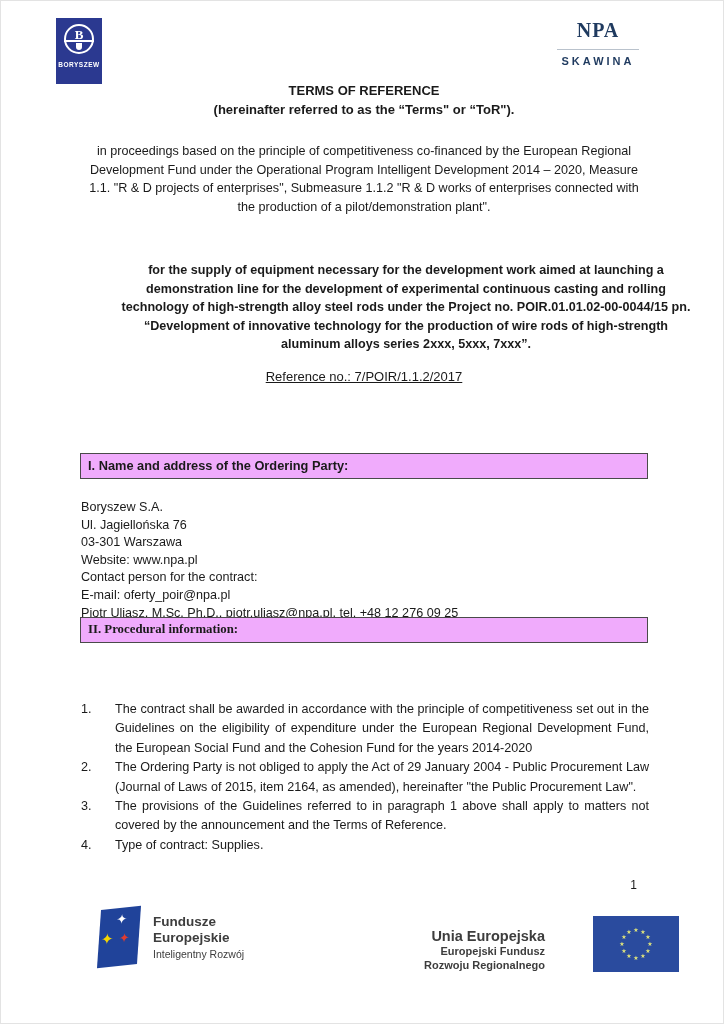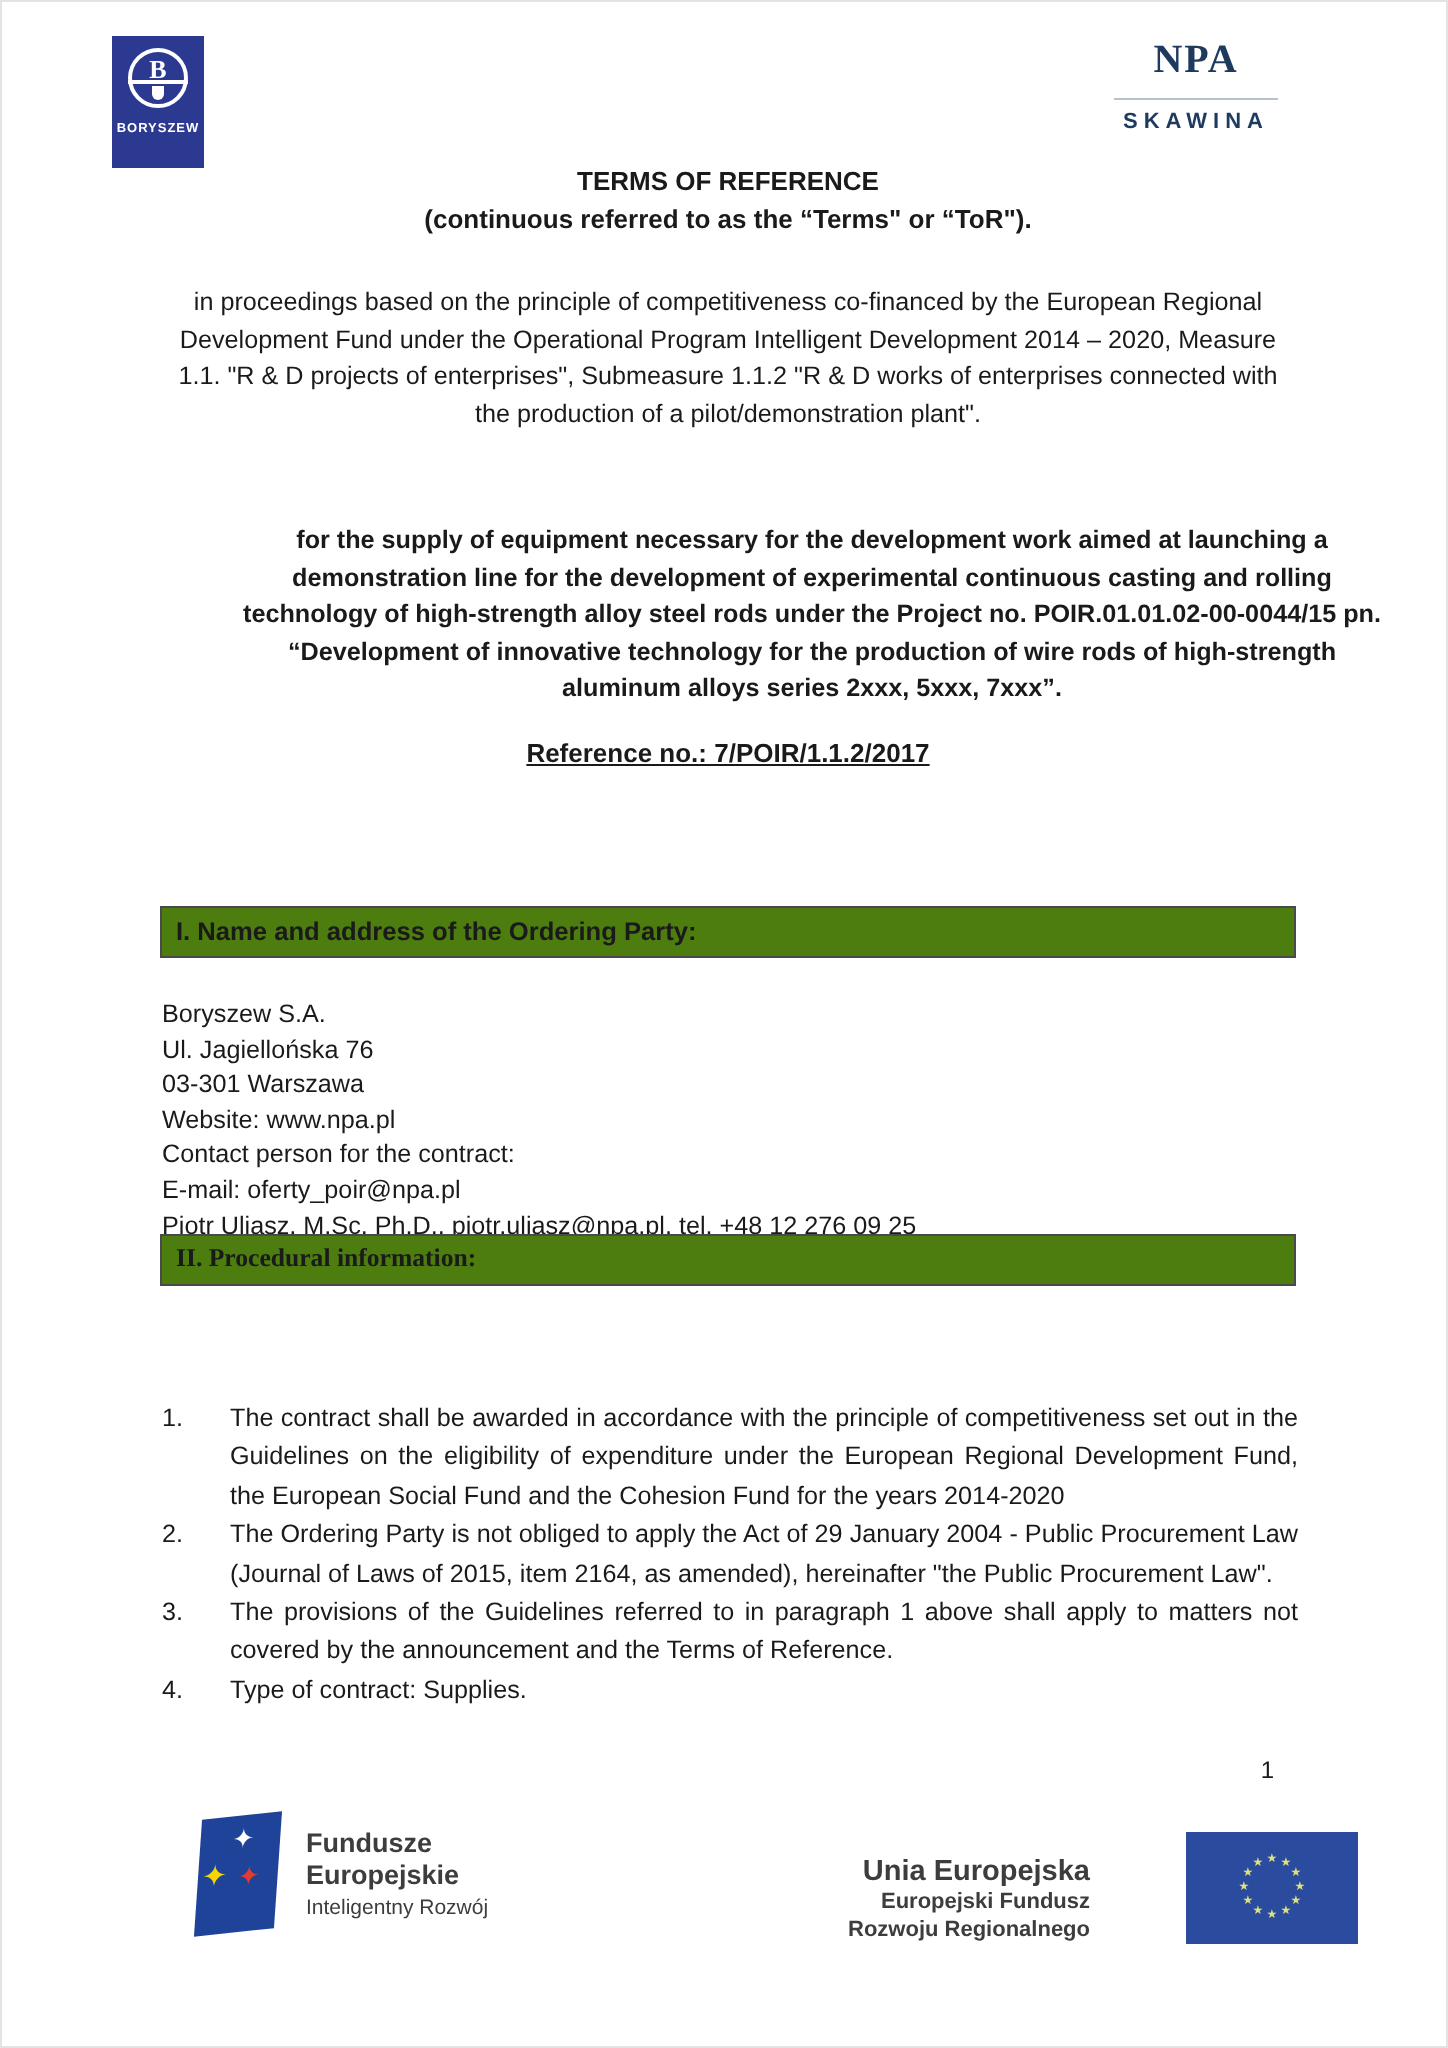--- a/index.html
+++ b/index.html
@@ -34,25 +34,25 @@
   .npa-rule{height:1px;background:#b9c2cc;margin:4px 2px 5px 2px;}
   .npa-sub{font-size:11px;font-weight:bold;letter-spacing:3px;color:#1f3a5f;}
   
   .doc-title{position:absolute;left:78px;width:570px;top:80px;text-align:center;
     font-weight:bold;font-size:13px;line-height:19px;}
   .intro{position:absolute;left:78px;width:570px;top:141px;text-align:center;
     font-size:12.6px;line-height:18.6px;}
   .subject{position:absolute;left:72px;width:582px;top:260px;text-align:center;
     font-weight:bold;font-size:12.6px;line-height:18.6px;margin-left:42px;}
   .reference{position:absolute;left:78px;width:570px;top:368px;text-align:center;
-    font-weight:bold;font-size:13px;text-decoration:underline;}
+    font-weight:normal;font-size:13px;text-decoration:underline;}
   .section-box{
     position:absolute;left:79px;width:568px;box-sizing:border-box;
     border:1px solid #4a4a4a;padding:4px 7px 5px 7px;
-    font-weight:bold;font-size:12.8px;background:#4d7c0f;
+    font-weight:bold;font-size:12.8px;background:#f0abfc;
   }
   .sec1{top:452px;}
   .sec2{top:616px;font-family:Liberation Serif, serif;}
   .address{position:absolute;left:80px;top:498px;width:568px;
     font-size:12.6px;line-height:17.6px;}
   .proc-list{
     position:absolute;left:78px;top:699px;width:570px;margin:0;padding:0;
     list-style:none;counter-reset:item;font-size:12.6px;line-height:19.4px;
   }
   .proc-list li{
@@ -98,21 +98,21 @@
   </div>
 
   <div class="npa-logo">
     <div class="npa-name">NPA</div>
     <div class="npa-rule"></div>
     <div class="npa-sub">SKAWINA</div>
   </div>
 
   <div class="doc-title">
     <div>TERMS OF REFERENCE</div>
-    <div>(continuous referred to as the “Terms" or “ToR").</div>
+    <div>(hereinafter referred to as the “Terms" or “ToR").</div>
   </div>
 
   <div class="intro">in proceedings based on the principle of competitiveness co-financed by the European Regional Development Fund under the Operational Program Intelligent Development 2014 – 2020, Measure 1.1. "R &amp; D projects of enterprises", Submeasure 1.1.2 "R &amp; D works of enterprises connected with the production of a pilot/demonstration plant".</div>
 
   <div class="subject">for the supply of equipment necessary for the development work aimed at launching a demonstration line for the development of experimental continuous casting and rolling technology of high-strength alloy steel rods under the Project no. POIR.01.01.02-00-0044/15 pn. “Development of innovative technology for the production of wire rods of high-strength aluminum alloys series 2xxx, 5xxx, 7xxx”.</div>
 
   <div class="reference">Reference no.: 7/POIR/1.1.2/2017</div>
 
   <div class="section-box sec1">I. Name and address of the Ordering Party:</div>
 

